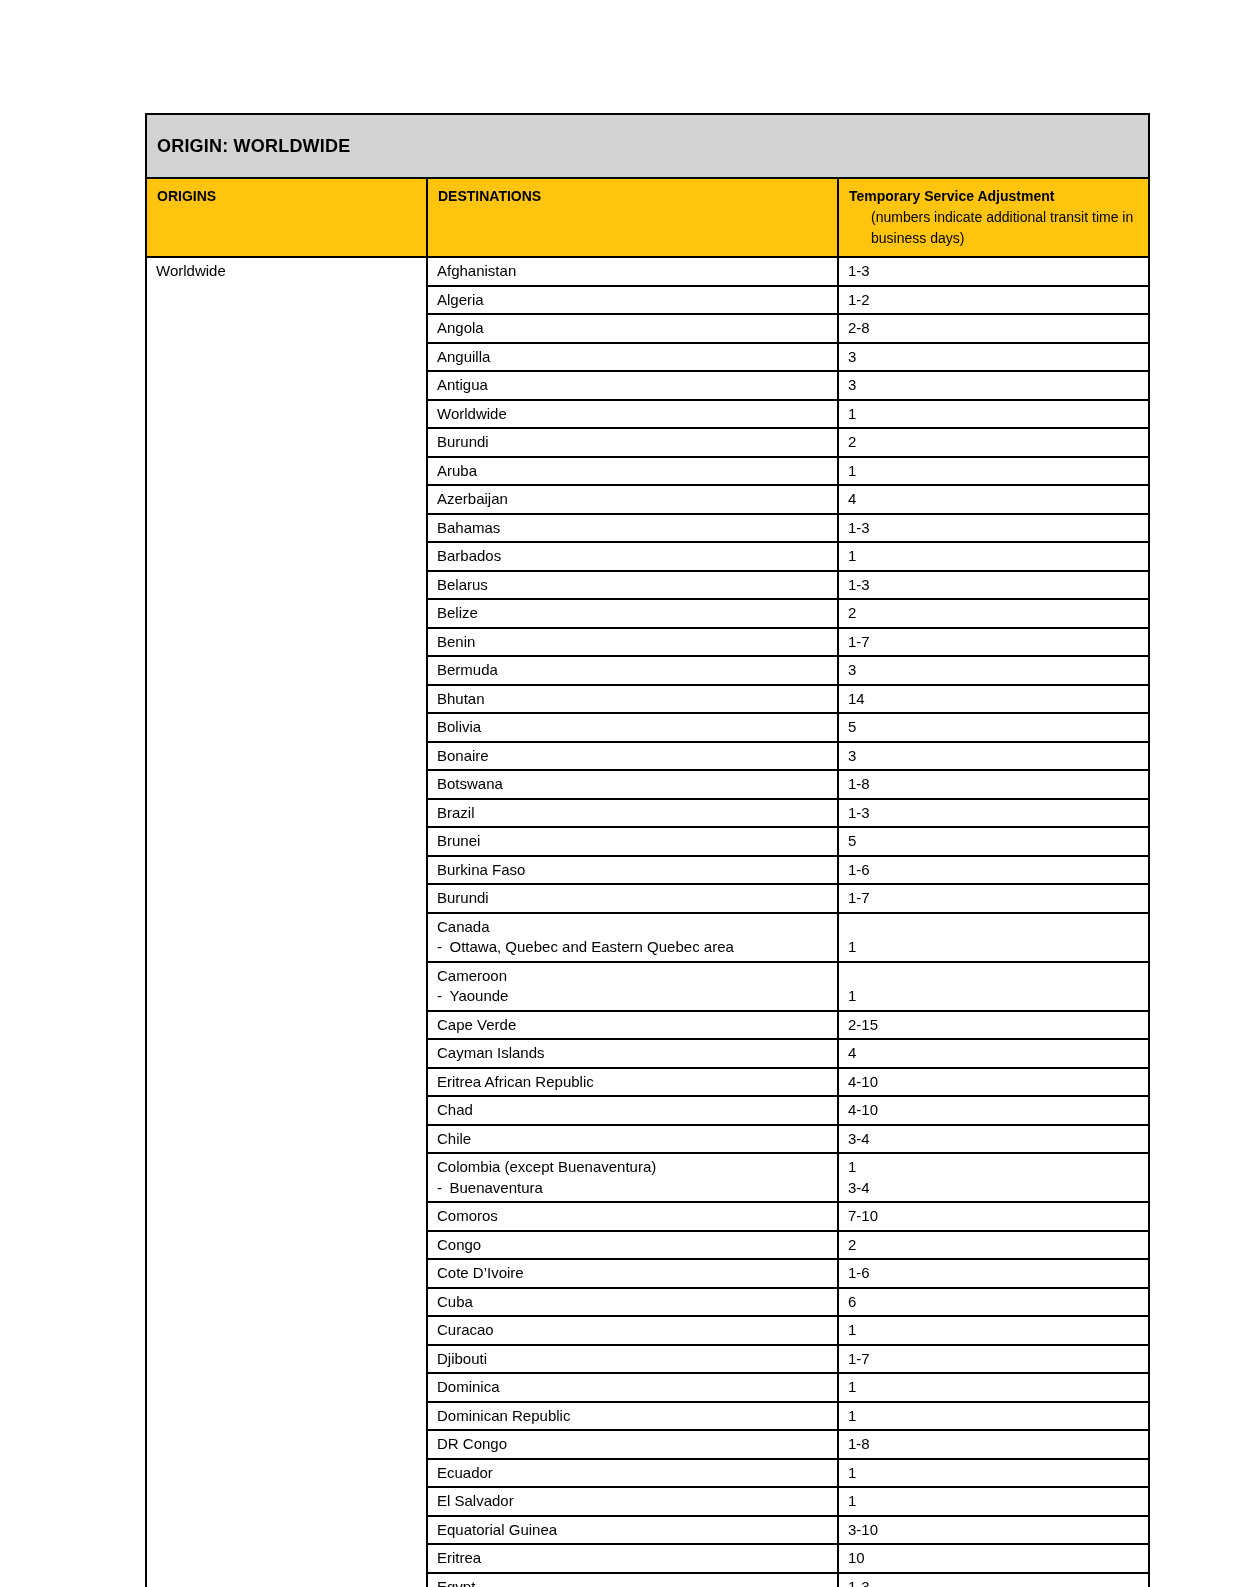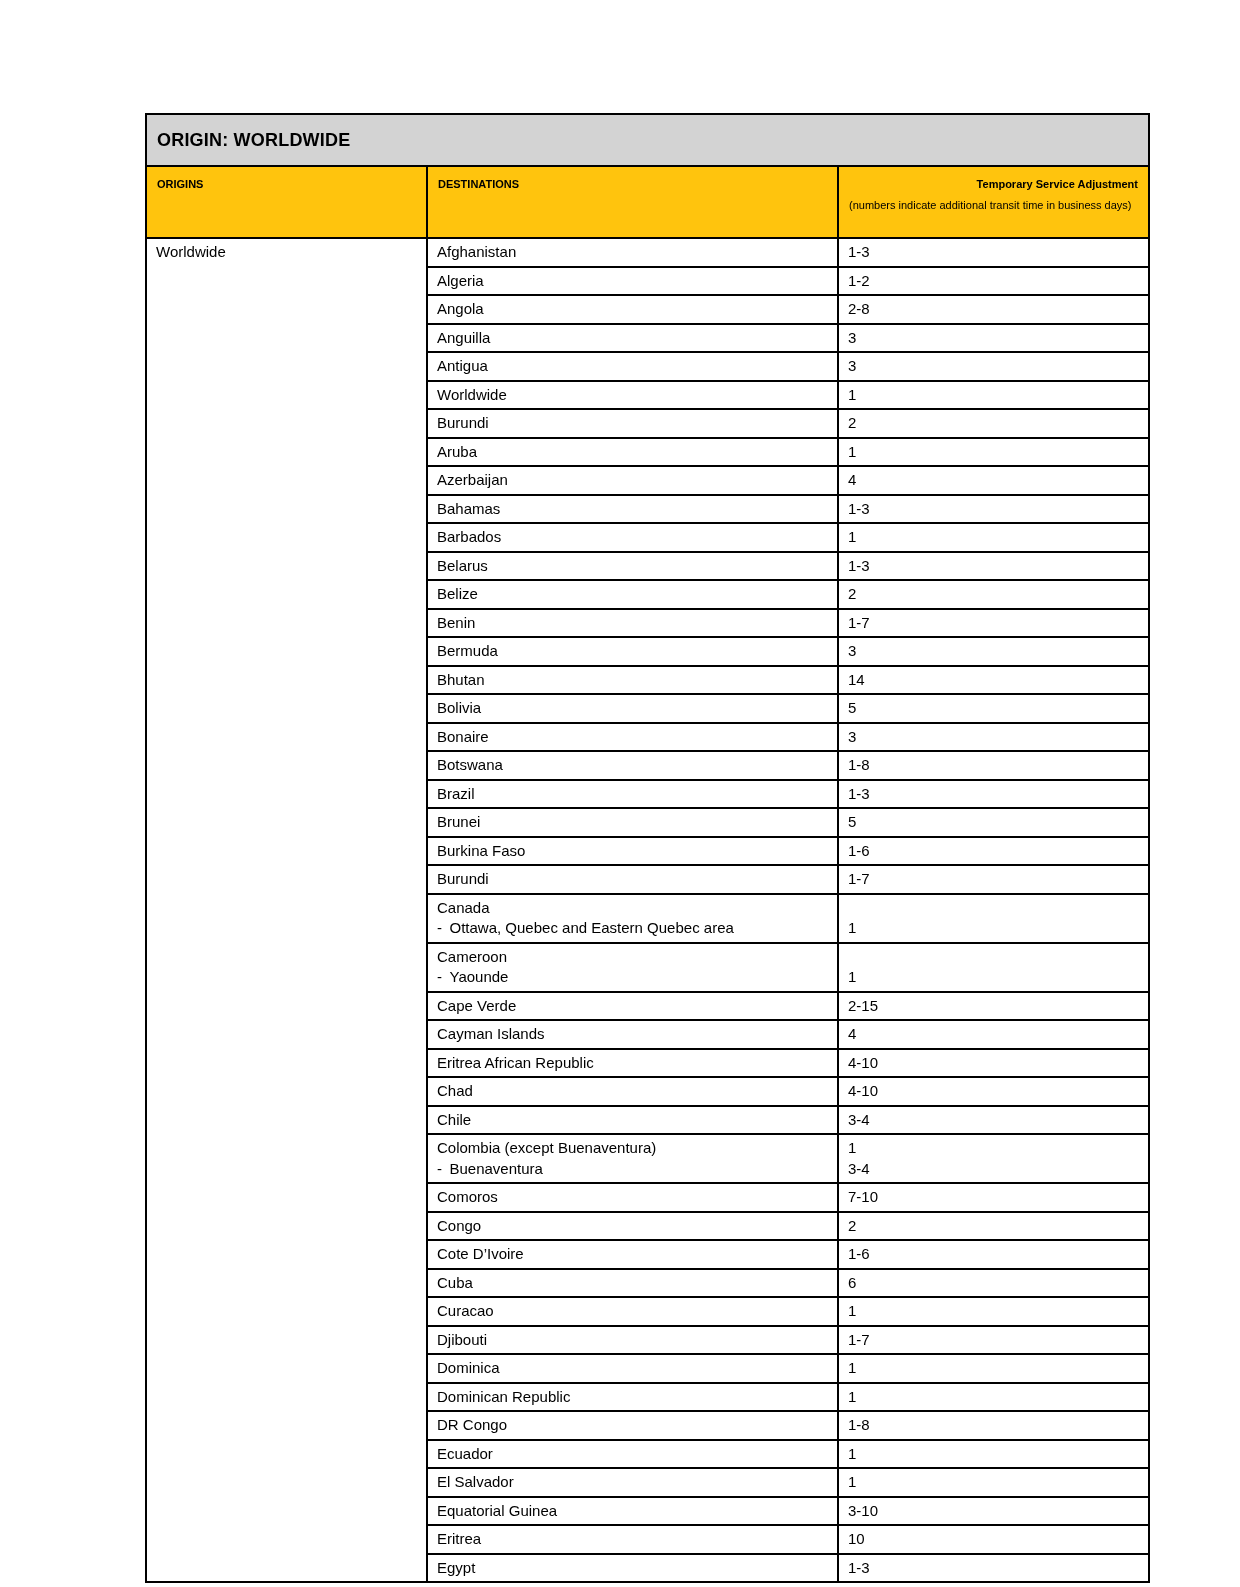--- a/index.html
+++ b/index.html
@@ -40,36 +40,36 @@
   th, td {
     border: 2px solid var(--border-color);
   }
 
   th.title-cell {
     background: var(--title-bg);
     text-align: left;
     font-size: 18px;
     font-weight: bold;
     padding: 12px 10px;
-    height: 52px;
+    height: 64px;
     letter-spacing: 0.2px;
   }
 
   tr.col-head-row th {
     background: var(--header-bg);
     text-align: left;
     vertical-align: top;
-    font-size: 11px;
+    font-size: 14px;
     font-weight: bold;
     padding: 7px 10px;
     height: 72px;
     line-height: 21px;
   }
-  .adj-title { display: block; font-weight: bold; text-align: right; }
-  .adj-sub   { display: block; font-weight: normal; }
+  .adj-title { display: block; font-weight: bold; }
+  .adj-sub   { display: block; font-weight: normal; margin-left: 22px; }
 
   td {
     font-size: 15px;
     line-height: 20.5px;
     padding: 3px 9px;
     vertical-align: top;
     white-space: pre-line;
     background: #ffffff;
   }
   td.origin {

